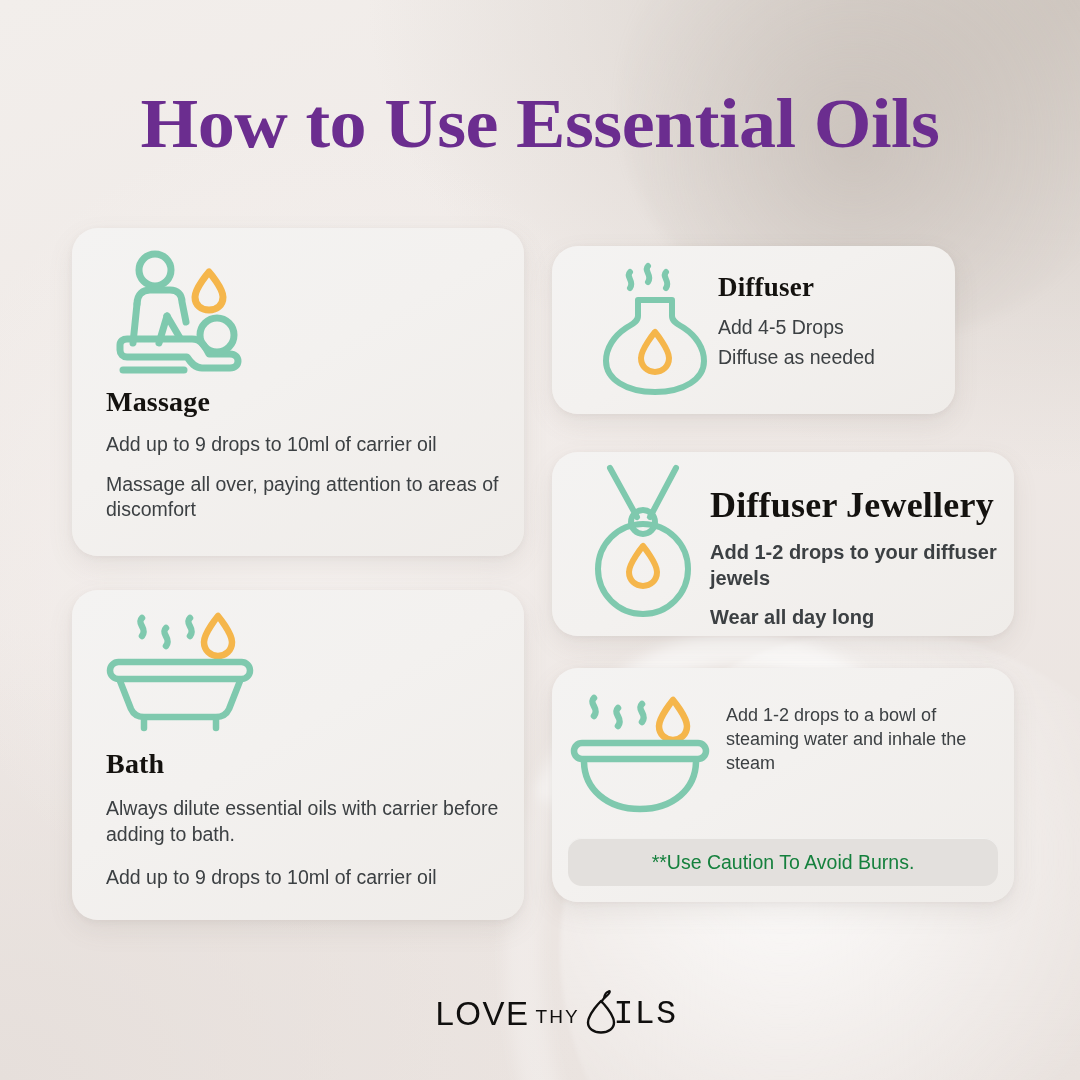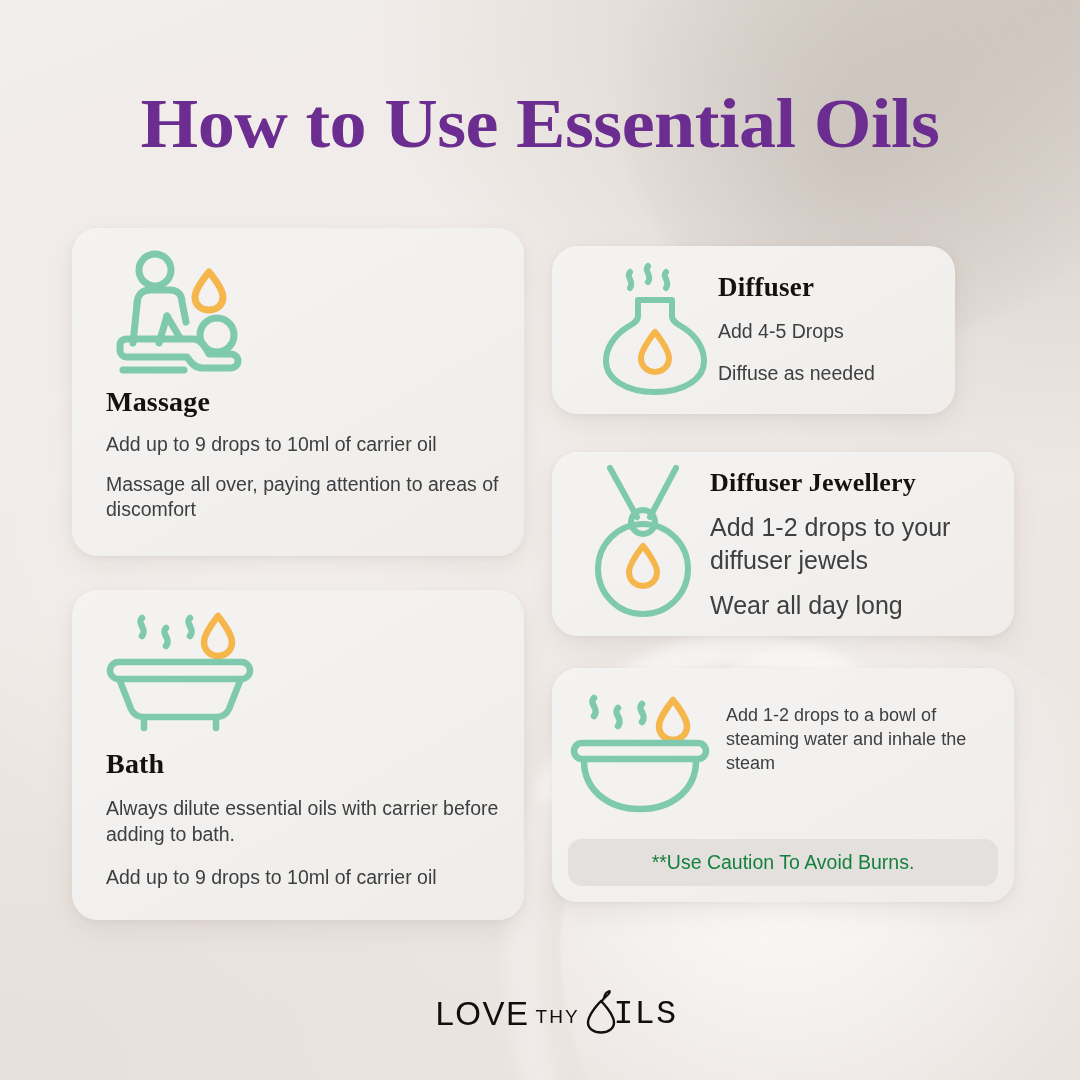--- a/index.html
+++ b/index.html
@@ -105,26 +105,26 @@
   #card-bath .para{font-size:19.5px;margin:0 0 18px 0;}
   #card-bath .para:last-child{margin-bottom:0;}
 
   
   .h-icon{position:absolute;}
   .h-body{position:absolute;}
 
   #card-diffuser .h-icon{left:48px;top:14px;}
   #card-diffuser .h-body{left:166px;top:26px;right:18px;}
   #card-diffuser .heading{font-size:27px;margin:0 0 12px 0;}
-  #card-diffuser .para{font-size:19.5px;margin:16px 0 4px 0;}
+  #card-diffuser .para{font-size:19.5px;margin:0 0 4px 0;}
 
   #card-jewellery .h-icon{left:30px;top:8px;}
   #card-jewellery .h-body{left:158px;top:16px;right:14px;}
-  #card-jewellery .heading{font-size:26px;margin:0 0 13px 0;}
-  #card-jewellery .para{font-size:25px;margin:0 0 12px 0;}
+  #card-jewellery .heading{font-size:36px;margin:16px 0 13px 0;}
+  #card-jewellery .para{font-size:20px;margin:0 0 12px 0;font-weight:bold;}
   #card-jewellery .para:last-child{margin-bottom:0;}
 
   #card-steam .h-icon{left:14px;top:22px;}
   #card-steam .h-body{left:158px;top:20px;right:12px;}
   #card-steam .heading{font-size:27px;margin:0 0 10px 0;}
   #card-steam .para{font-size:18px;margin:16px;}
 
   .caution{
     position:absolute;left:16px;right:16px;bottom:16px;
     height:48px;border-radius:14px;

